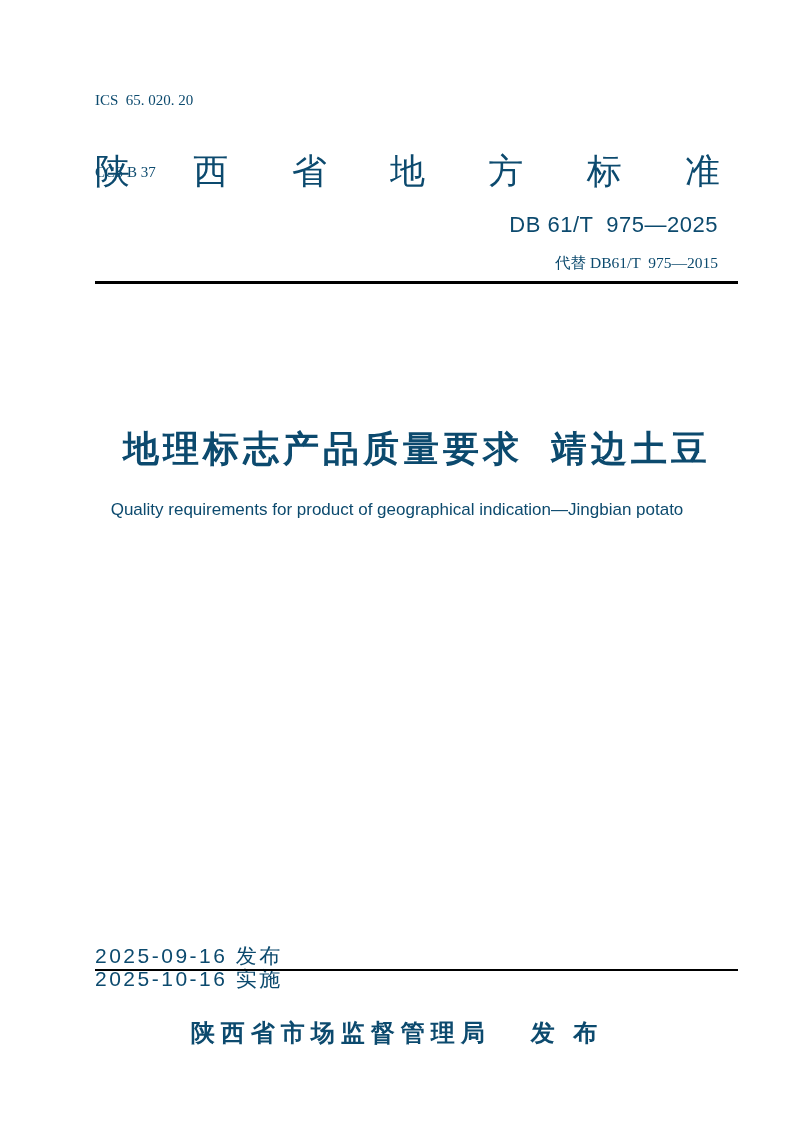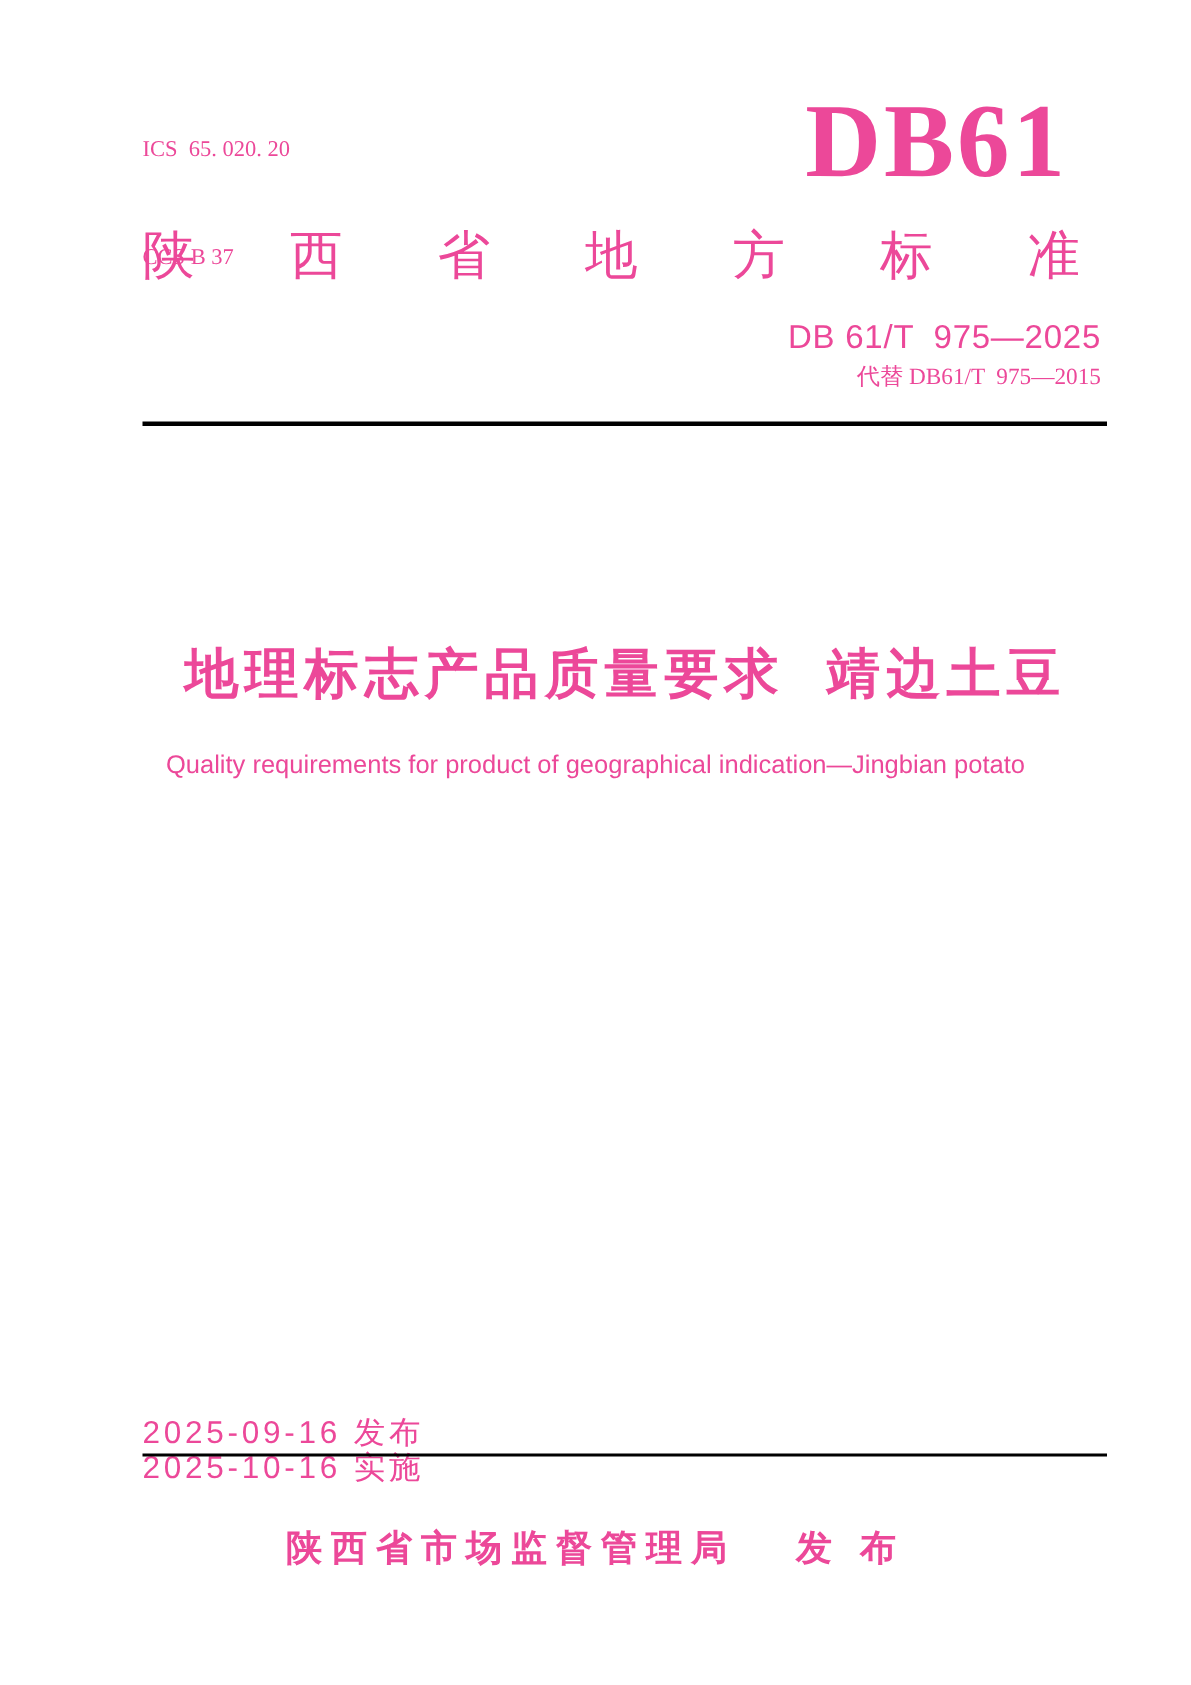--- a/index.html
+++ b/index.html
@@ -4,21 +4,21 @@
 <style>
   * { margin: 0; padding: 0; box-sizing: border-box; }
   html, body { background: #ffffff; }
   body { width: 794px; height: 1123px; margin: 0 auto; }
 
   .page {
     position: relative;
     width: 794px;
     height: 1123px;
     background: #ffffff;
-    color: #ec4899;
+    color: #0c4a6e;
     font-family: "Liberation Sans", sans-serif;
     overflow: hidden;
   }
 
   
   .top-meta {
     position: absolute;
     left: 95px;
     top: 40px;
     font-family: "Liberation Serif", serif;
@@ -48,33 +48,33 @@
     display: flex;
     justify-content: space-between;
     font-size: 35px;
     line-height: 1.1;
     font-weight: 500;
   }
 
   
   .std-number-block {
     position: absolute;
-    right: 60px;
+    right: 76px;
     top: 213px;
     text-align: right;
   }
   .std-number {
     font-size: 22px;
     line-height: 1.1;
     letter-spacing: 0.5px;
     white-space: pre;
     font-weight: 500;
   }
   .std-replaces {
-    margin-top: 6px;
+    margin-top: 17px;
     font-family: "Liberation Serif", serif;
     font-size: 15.5px;
     line-height: 1.1;
     white-space: pre;
   }
 
   .rule { position: absolute; left: 95px; width: 643px; background: #000; }
   .rule-top { top: 281px; height: 3px; }
   .rule-bottom { top: 969px; height: 2px; }
 
@@ -135,21 +135,20 @@
 </head>
 <body>
 
 <div class="page">
 
   <div class="top-meta">
     <div>ICS  65. 020. 20</div>
     <div>CCS B 37</div>
   </div>
 
-  <div class="db-logo">DB61</div>
 
   <div class="std-name-row">
     <span>陕</span>
     <span>西</span>
     <span>省</span>
     <span>地</span>
     <span>方</span>
     <span>标</span>
     <span>准</span>
   </div>

